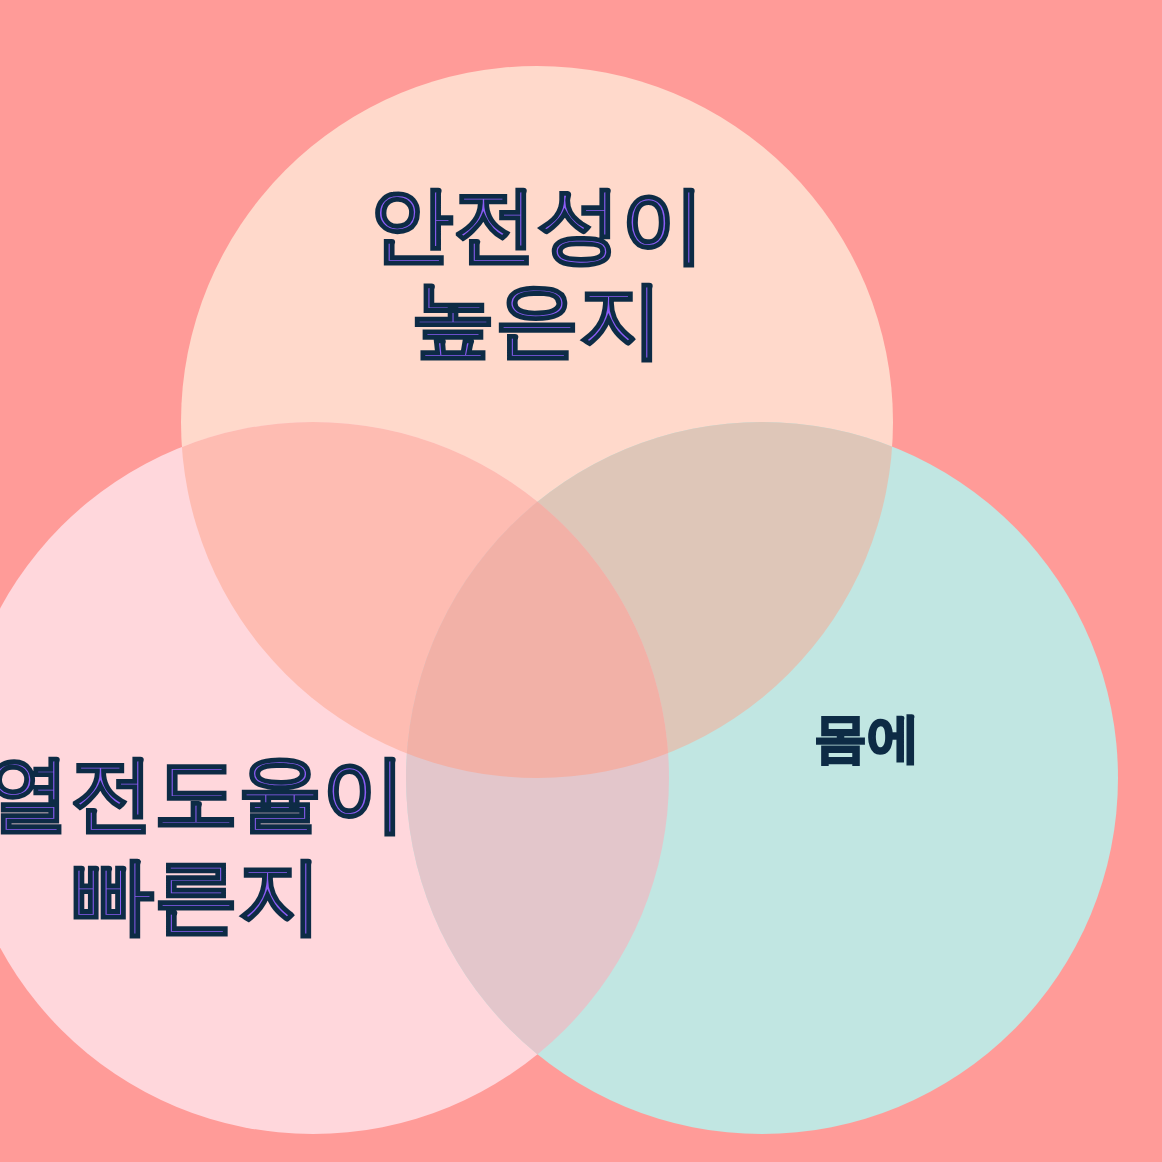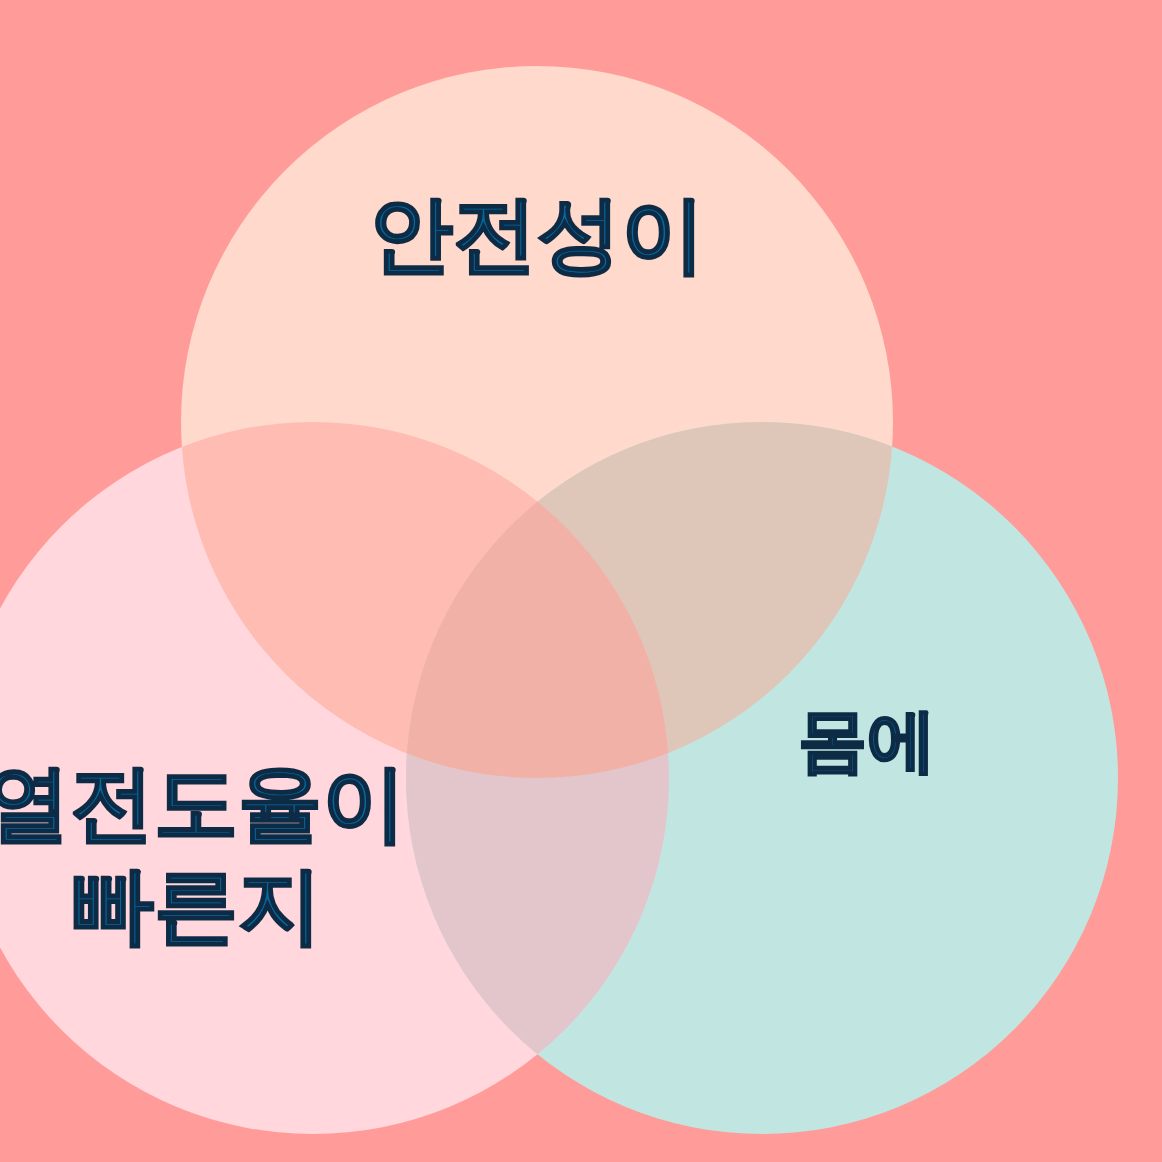--- a/index.html
+++ b/index.html
@@ -4,34 +4,33 @@
   <style>
     html, body { margin: 0; padding: 0; }
     body {
       width: 1162px; height: 1162px; overflow: hidden;
       position: relative;
       font-family: "DejaVu Sans", "Liberation Sans", sans-serif;
     }
     #canvas { position: absolute; left: 0; top: 0; width: 1162px; height: 1162px; }
     .label {
       position: absolute;
-      color: #0369a1;
+      color: #8b5cf6;
       font-weight: 900;
       text-align: center;
-      font-family: Liberation Mono, monospace;
+      font-family: Liberation Serif, serif;
       line-height: 1.0;
       letter-spacing: 0px;
-      margin-top: 16px;
     }
     .label span { display: block; font-weight: bold; -webkit-text-stroke: 2.2px #0D2B45; }
     #label-top { left: 537px; top: 183px; transform: translateX(-50%); font-size: 84px; }
     #label-top span { height: 95px; }
     #label-left { left: 196px; top: 752px; transform: translateX(-50%); font-size: 84px; }
     #label-left span { height: 102px; }
-    #label-right { left: 867px; top: 696px; transform: translateX(-50%); font-size: 69px; }
+    #label-right { left: 867px; top: 712px; transform: translateX(-50%); font-size: 53px; }
     #label-right span { height: 98px; }
   </style>
 </head>
 <body>
 
 <svg id="canvas" width="1162" height="1162" viewBox="0 0 1162 1162" xmlns="http://www.w3.org/2000/svg">
   <defs>
     <clipPath id="clip-top">
         <circle cx="537" cy="422" r="356"></circle>
       </clipPath>
@@ -55,20 +54,21 @@
   </g>
   <g clip-path="url(#clip-top)">
     <g clip-path="url(#clip-left)">
       <circle cx="762" cy="778" r="356" fill="#F2B1A7"></circle>
     </g>
   </g>
 </svg>
 
 <div id="label-top" class="label">
   <span>안전성이</span>
+  <span>높은지</span>
 </div>
 
 <div id="label-left" class="label">
   <span>열전도율이</span>
   <span>빠른지</span>
 </div>
 
 <div id="label-right" class="label">
   <span>몸에</span>
 </div>

